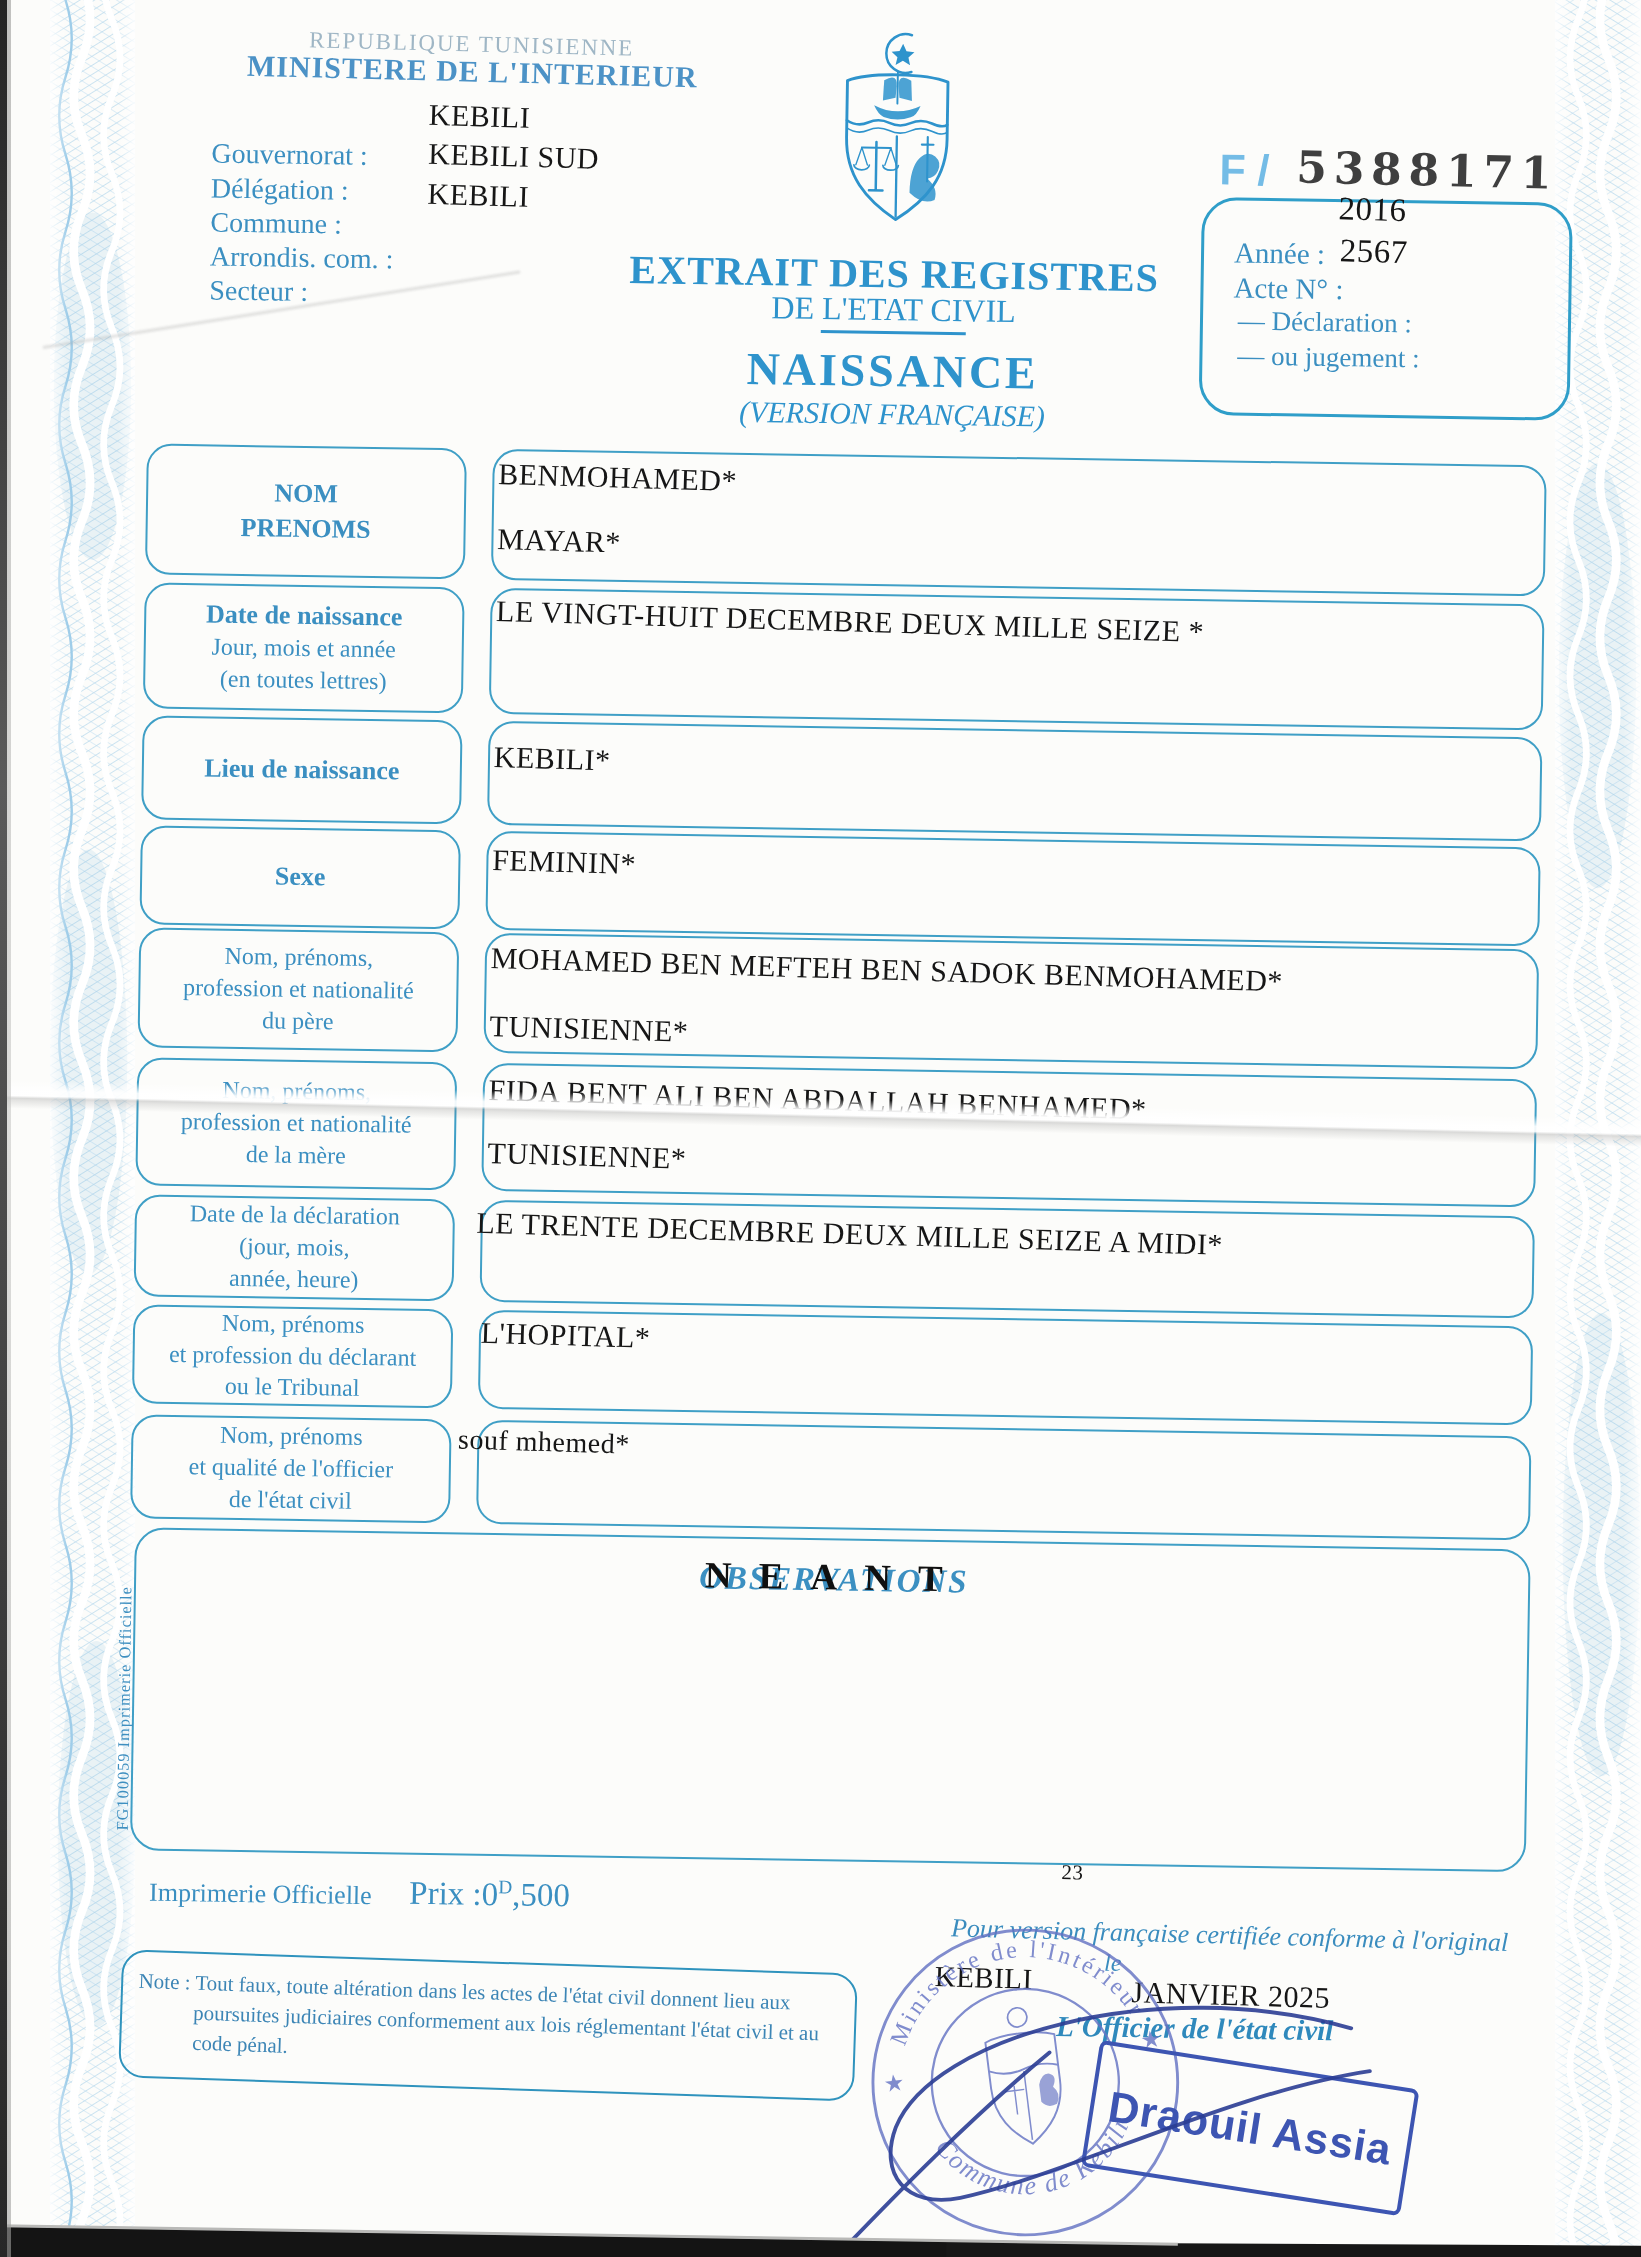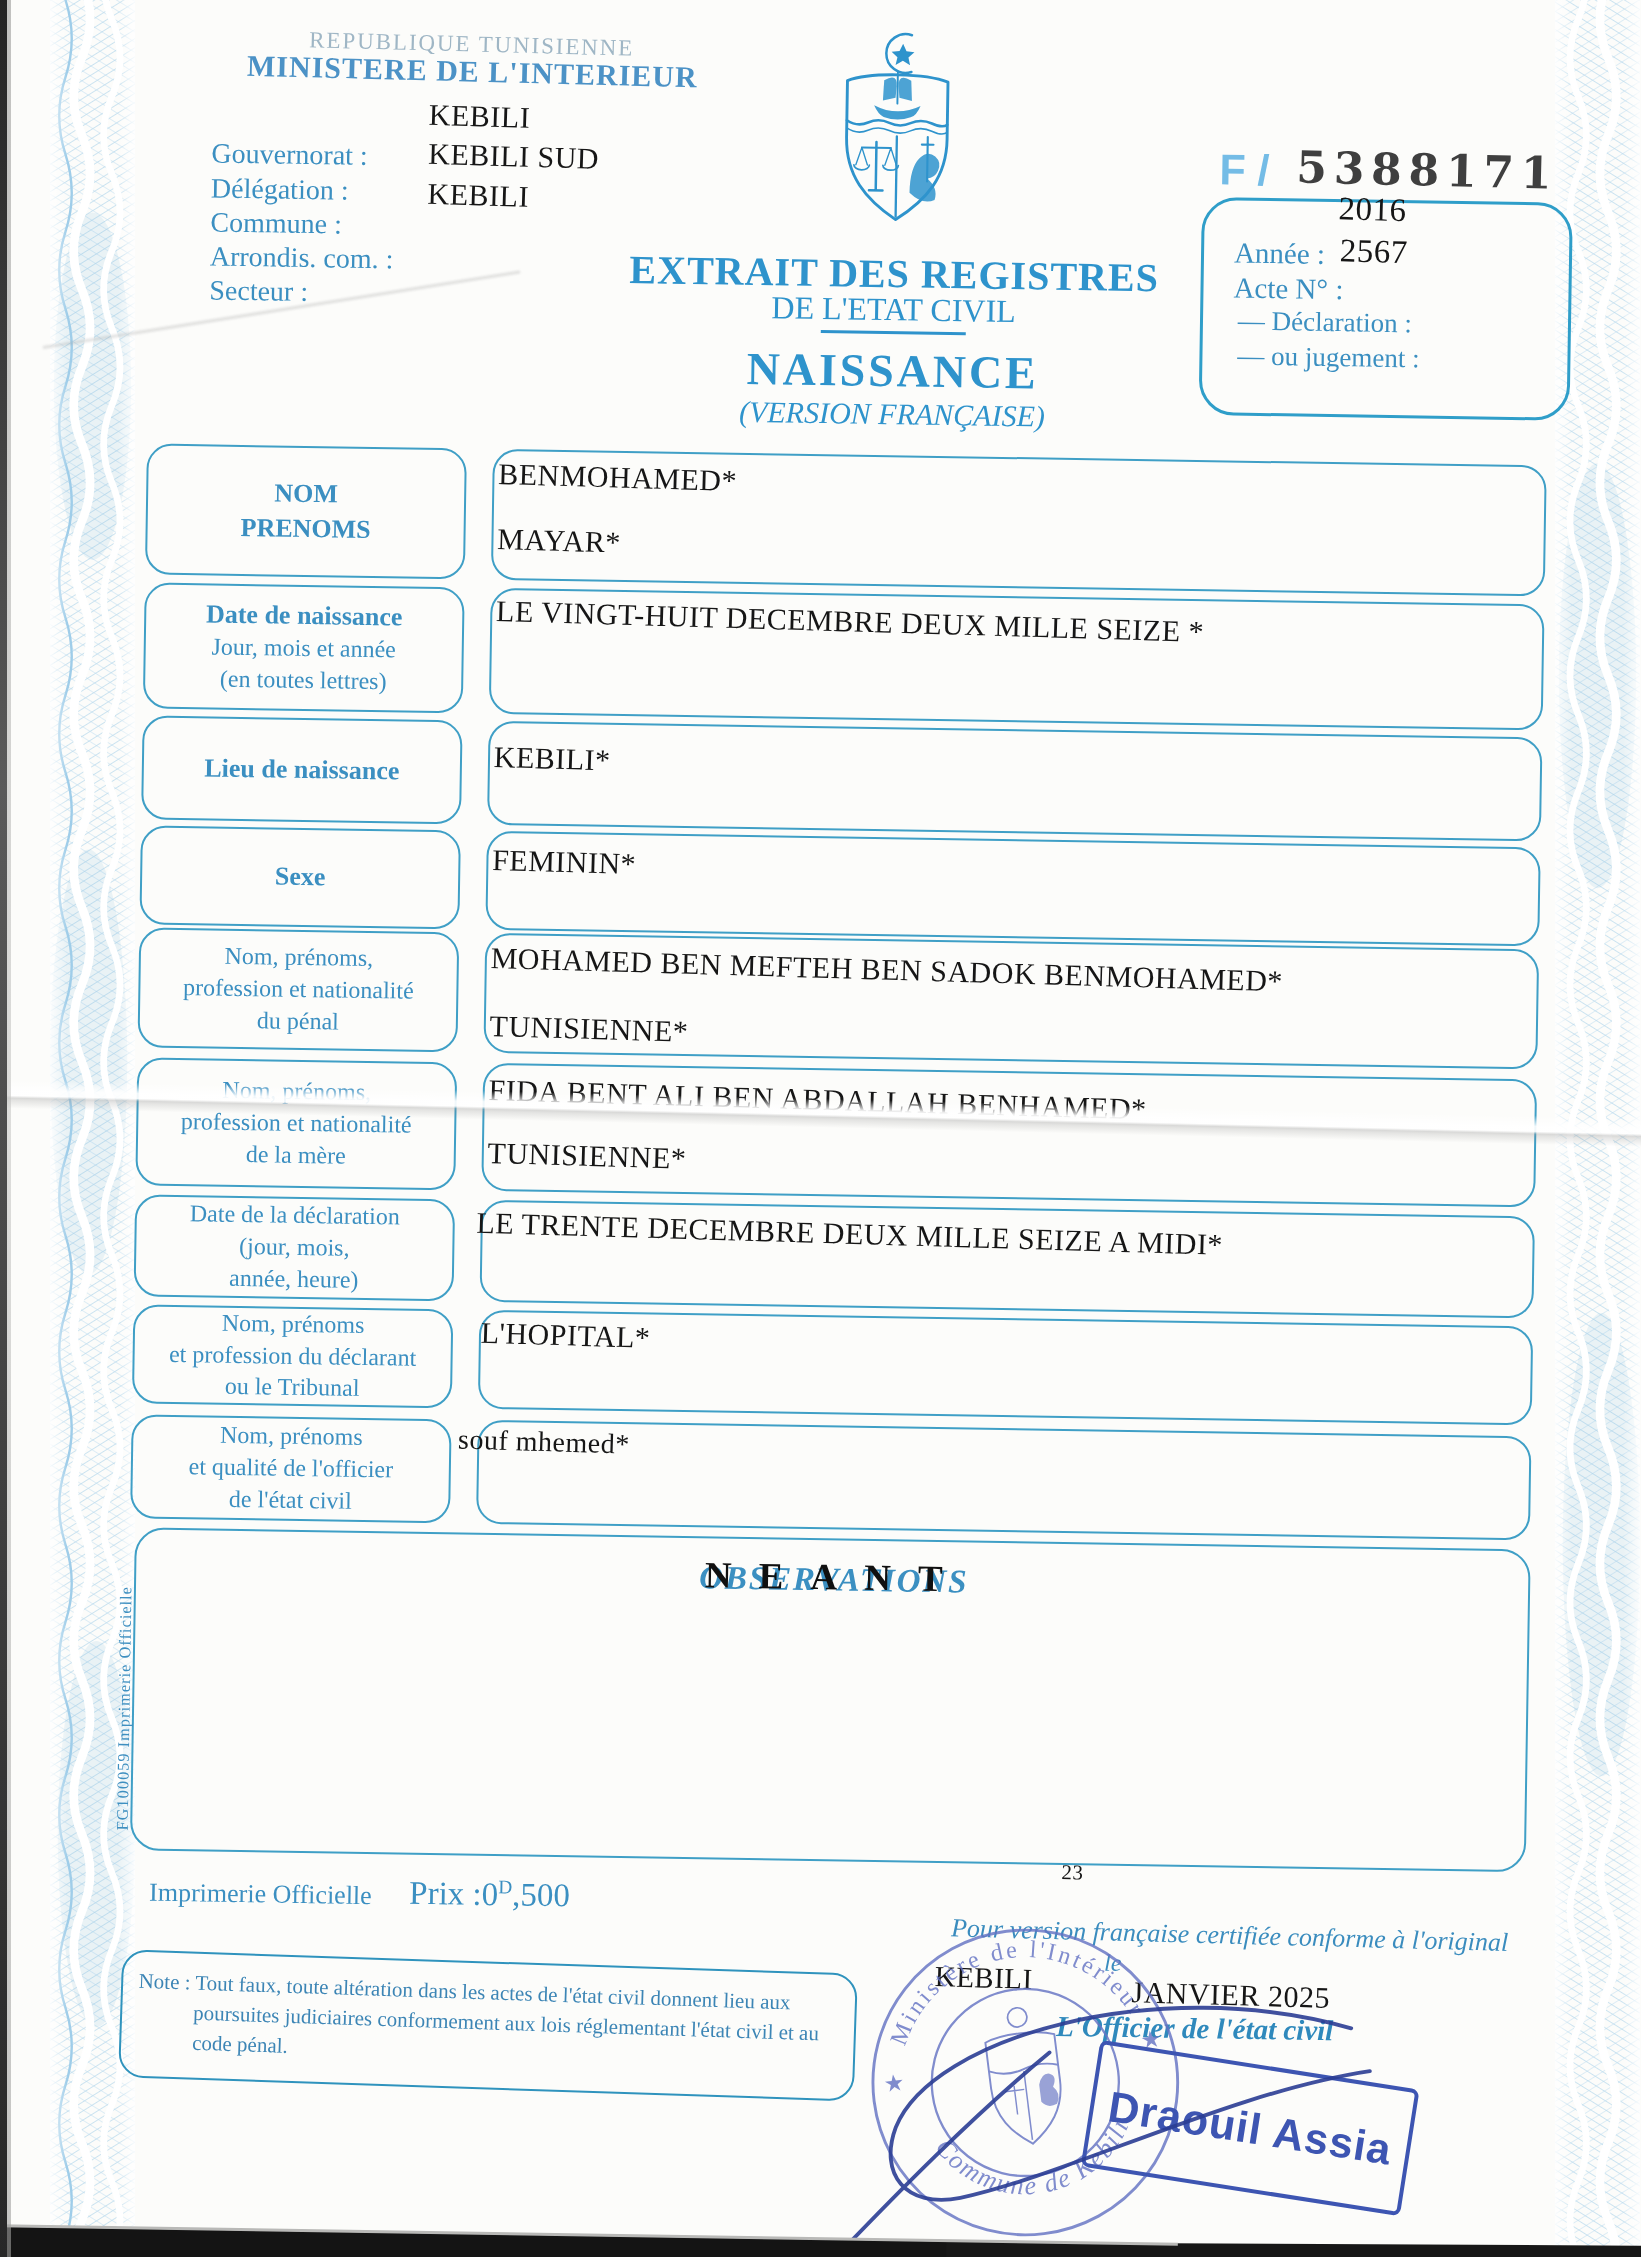--- a/index.html
+++ b/index.html
@@ -152,21 +152,21 @@
 
     <div class="abs lblbox" style="left:154px;top:836px;width:316px;height:95px;">
       <span class="rowlbl b">Sexe</span>
     </div>
     <div class="abs valbox" style="left:500px;top:836px;width:1050px;height:95px;"></div>
     <span class="abs val" style="left:506px;top:848px;">FEMININ*</span>
 
     <div class="abs lblbox" style="left:154px;top:938px;width:316px;height:116px;">
       <span class="rowlbl">Nom, prénoms,</span>
       <span class="rowlbl">profession et nationalité</span>
-      <span class="rowlbl">du pénal</span>
+      <span class="rowlbl">du père</span>
     </div>
     <div class="abs valbox" style="left:500px;top:938px;width:1050px;height:116px;"></div>
     <span class="abs val" style="left:506px;top:946px;">MOHAMED BEN MEFTEH BEN SADOK BENMOHAMED*</span>
     <span class="abs val" style="left:506px;top:1014px;">TUNISIENNE*</span>
 
     <div class="abs lblbox" style="left:154px;top:1068px;width:316px;height:124px;">
       <span class="rowlbl">Nom, prénoms,</span>
       <span class="rowlbl">profession et nationalité</span>
       <span class="rowlbl">de la mère</span>
     </div>

